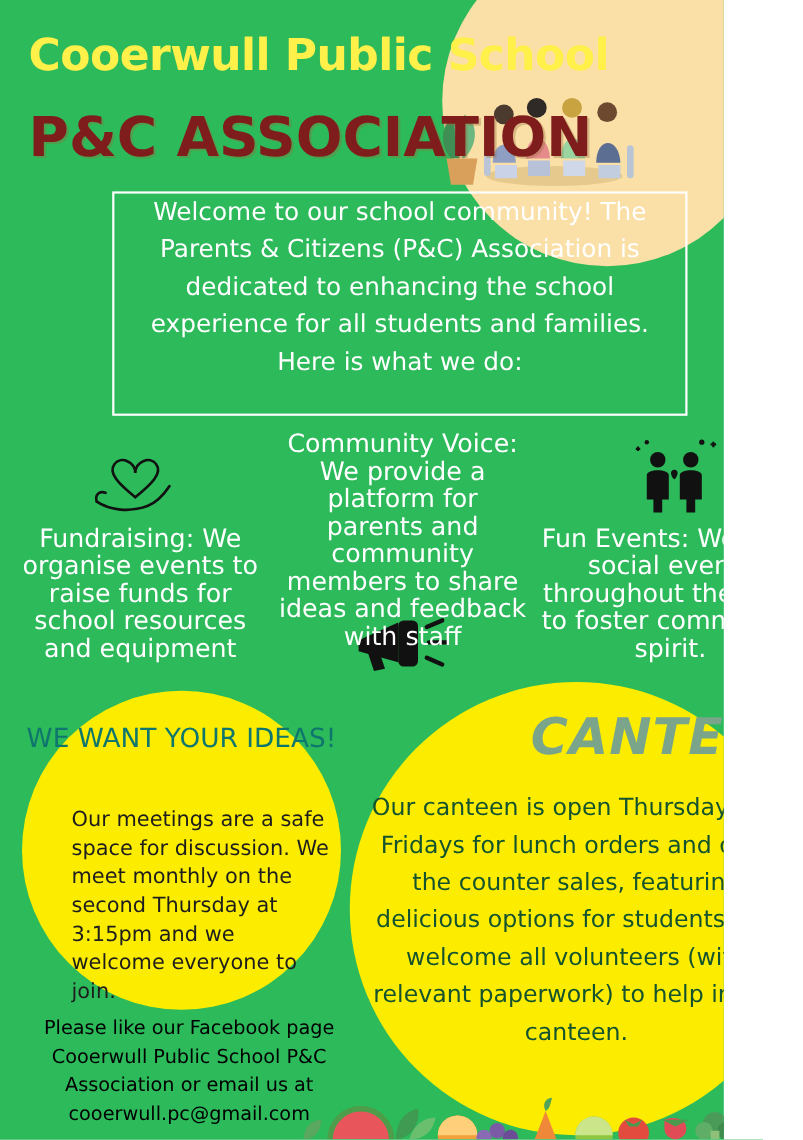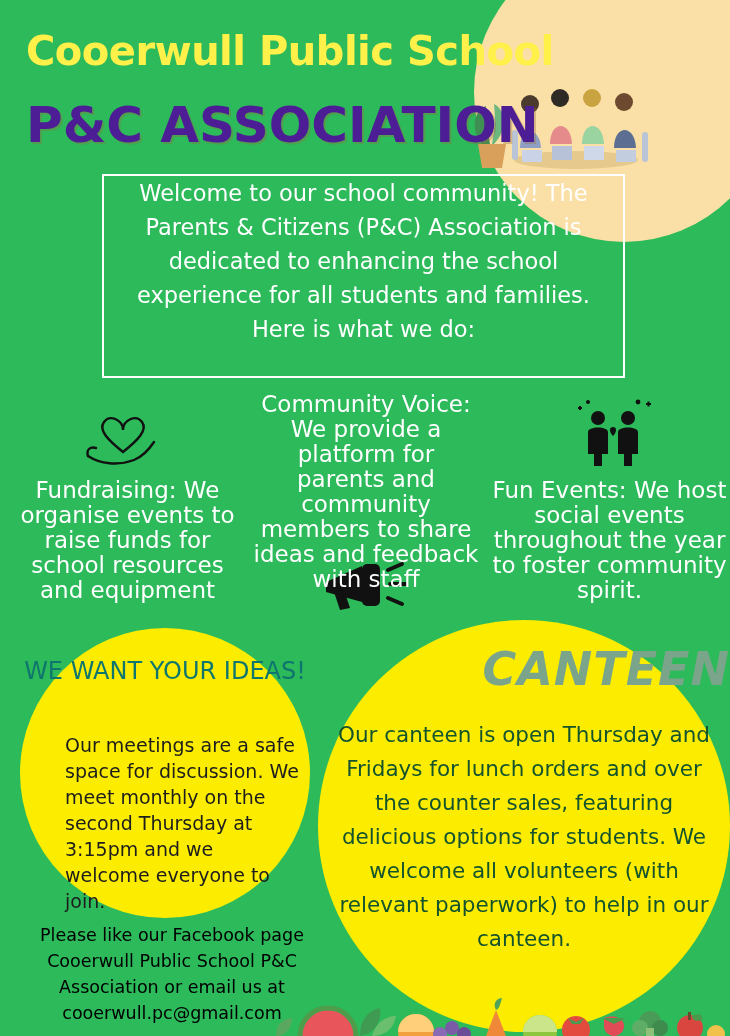--- a/index.html
+++ b/index.html
@@ -8,21 +8,21 @@
   }
   body {
     width: 730px;
     height: 1036px;
     background: #ffffff;
     font-family: "DejaVu Sans", sans-serif;
     overflow: hidden;
   }
   .poster {
     position: relative;
-    width: 730px;
+    width: 658px;
     height: 1036px;
     background: #2cba5a;
     overflow: hidden;
   }
 
   
   .top-circle {
     position: absolute;
     top: -58px;
     right: -44px;
@@ -51,21 +51,21 @@
     letter-spacing: -0.5px;
     white-space: nowrap;
     z-index: 3;
   }
   .title-sub {
     position: absolute;
     top: 96px;
     left: 26px;
     font-size: 50px;
     font-weight: bold;
-    color: #4c1d95;
+    color: #7f1d1d;
     letter-spacing: 0px;
     white-space: nowrap;
     text-shadow: 2px 2px 0 rgba(150,110,60,0.35);
     z-index: 3;
   }
 
   
   .intro-box {
     position: absolute;
     top: 174px;

